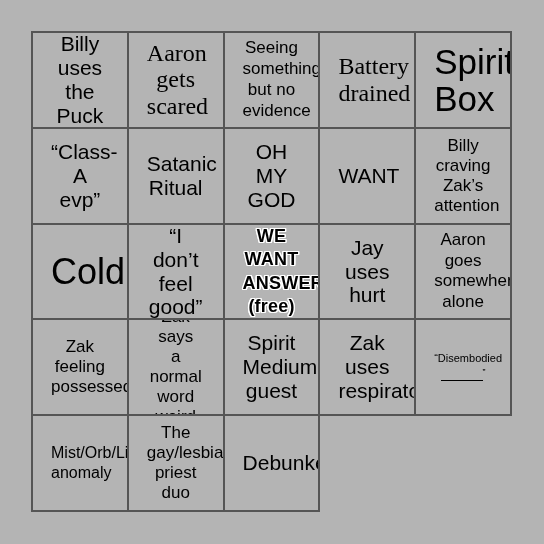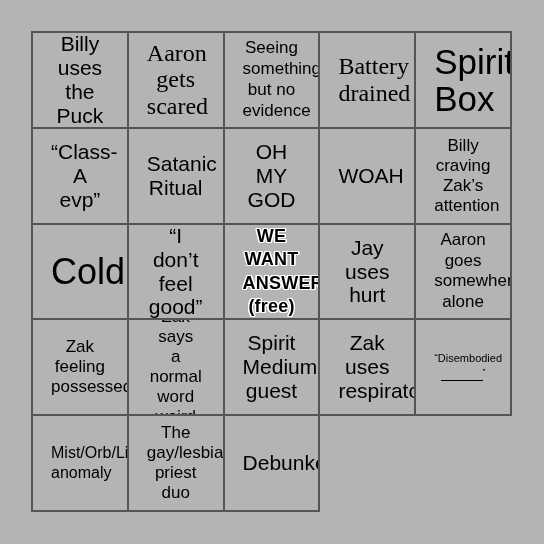--- a/index.html
+++ b/index.html
@@ -130,21 +130,21 @@
     </div>
     <div class="cell s-md">
       <span class="txt">Satanic
 Ritual</span>
     </div>
     <div class="cell s-md">
       <span class="txt">OH MY
 GOD</span>
     </div>
     <div class="cell s-md">
-      <span class="txt">WOAH</span>
+      <span class="txt">WANT</span>
     </div>
     <div class="cell s-sm">
       <span class="txt">Billy
 craving
 Zak’s
 attention</span>
     </div>
     <div class="cell s-xl">
       <span class="txt">Cold</span>
     </div>

